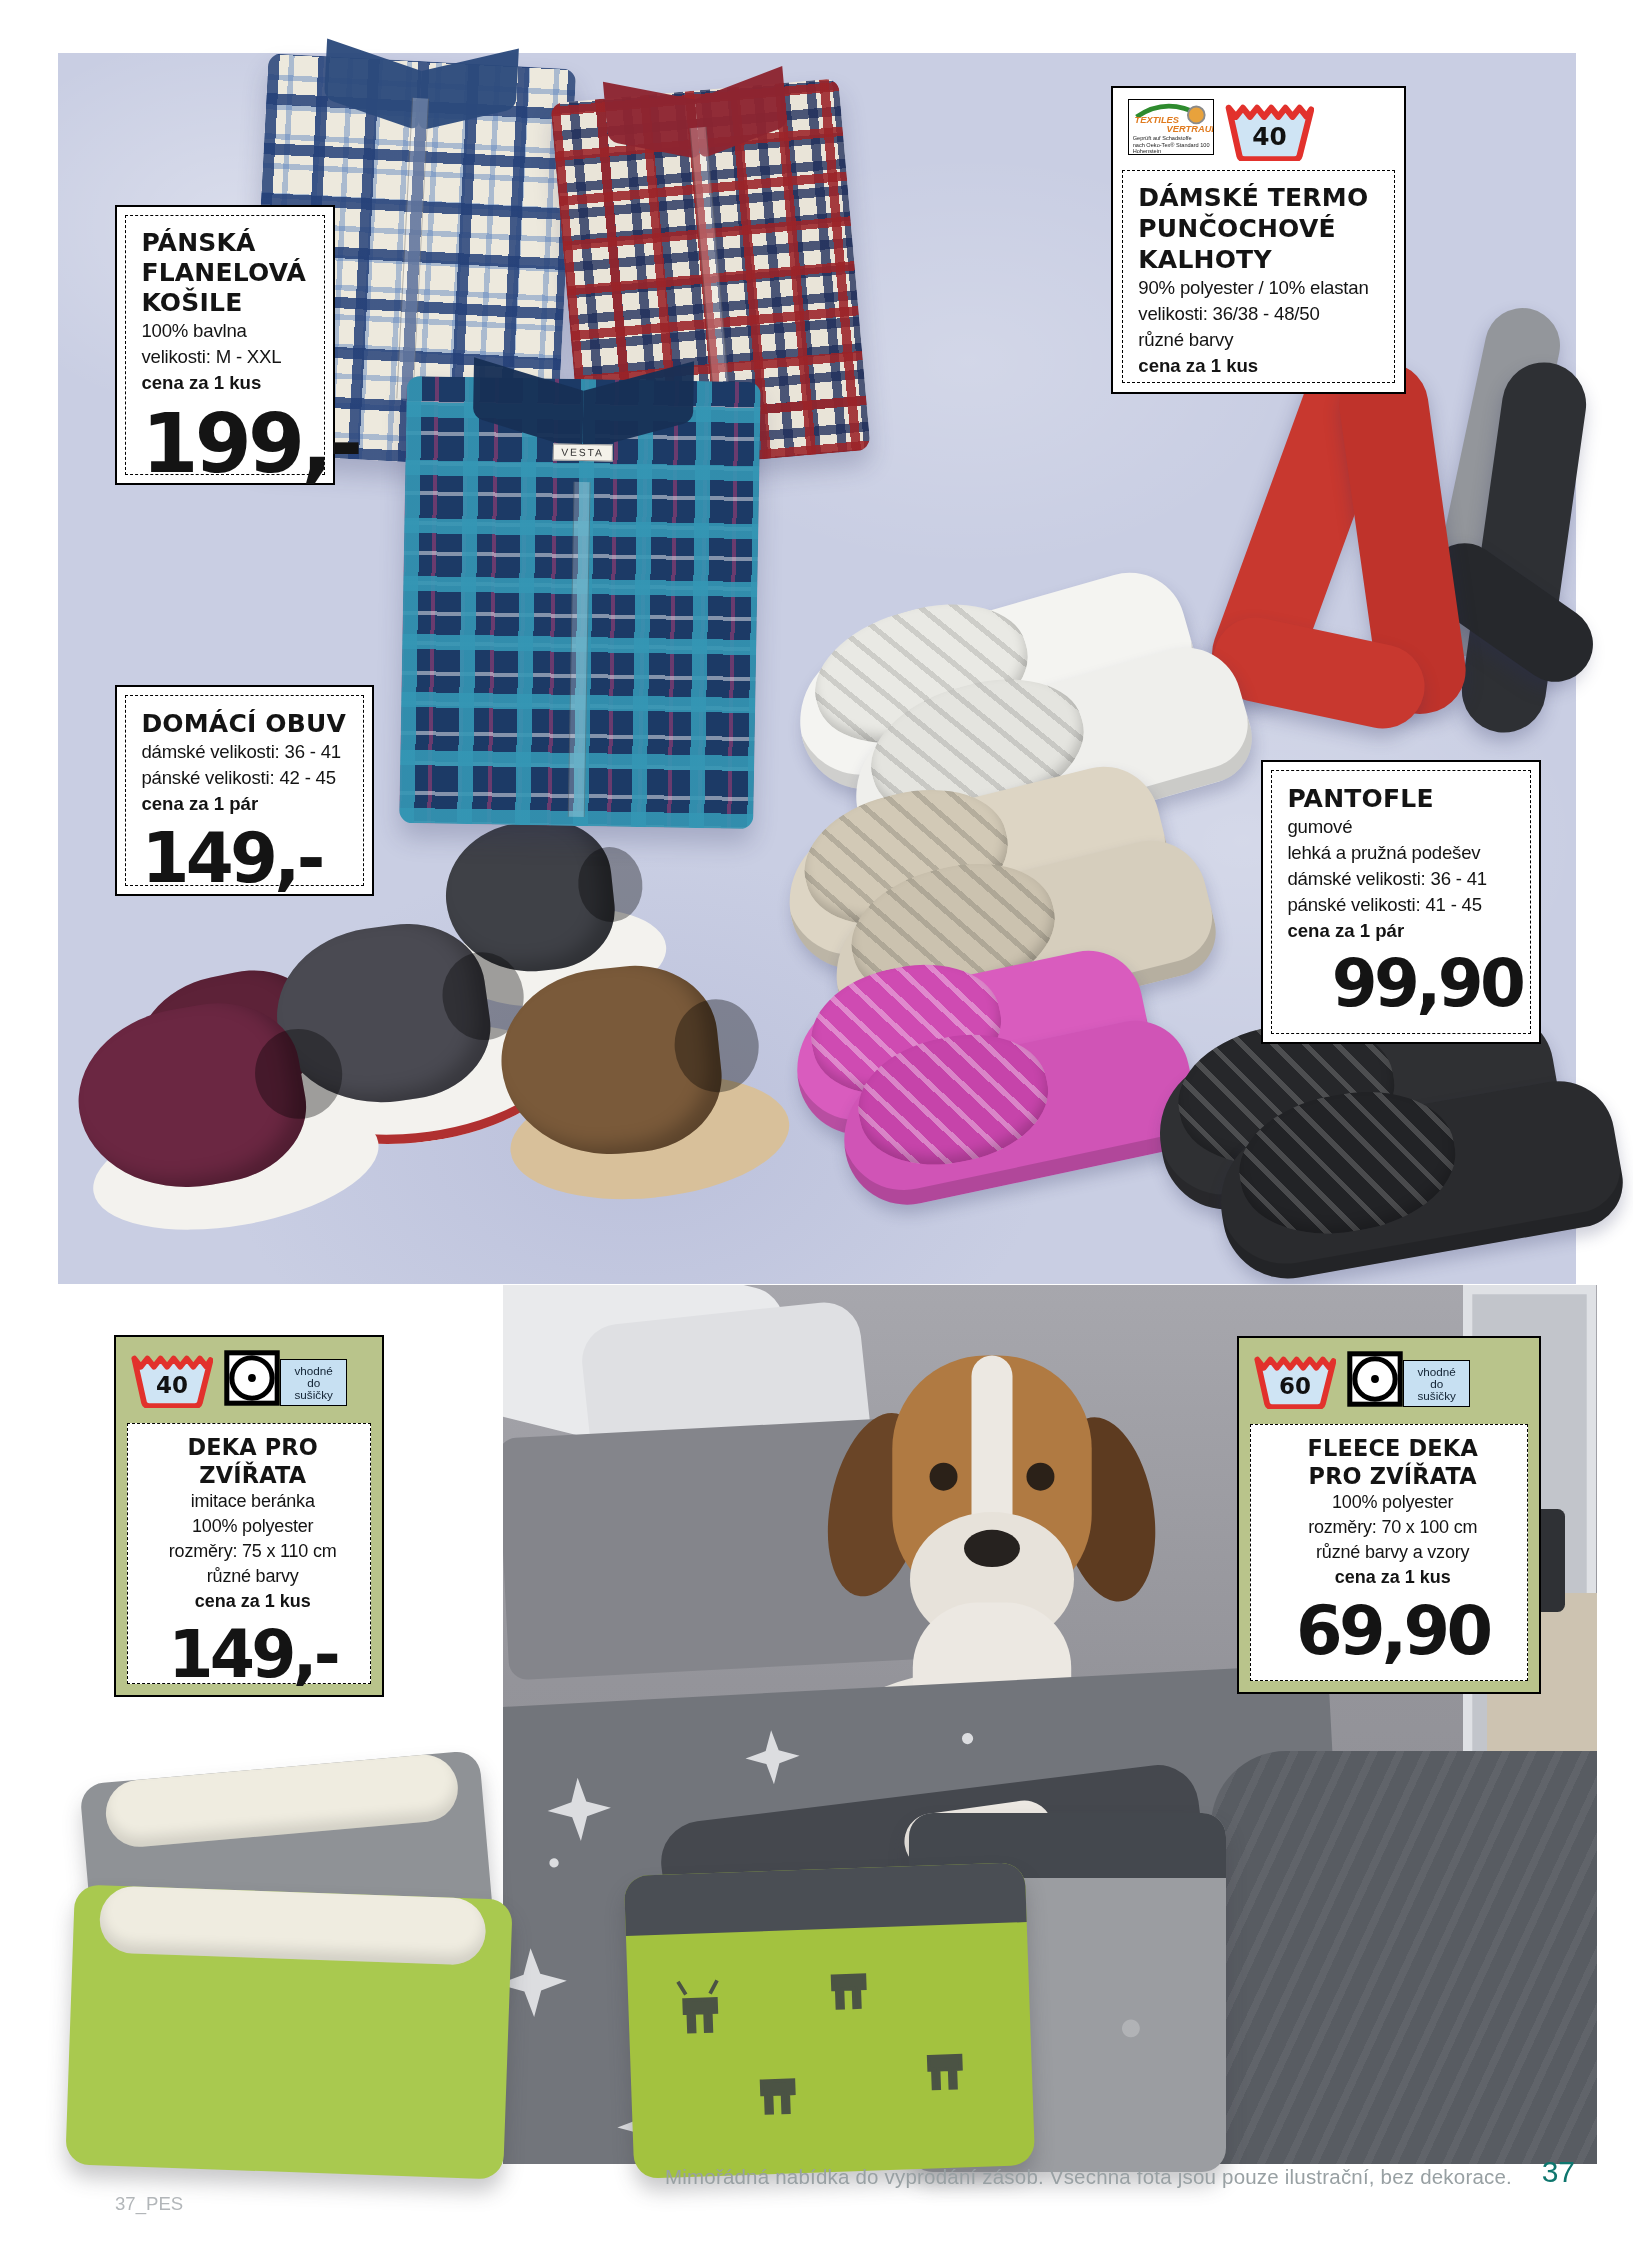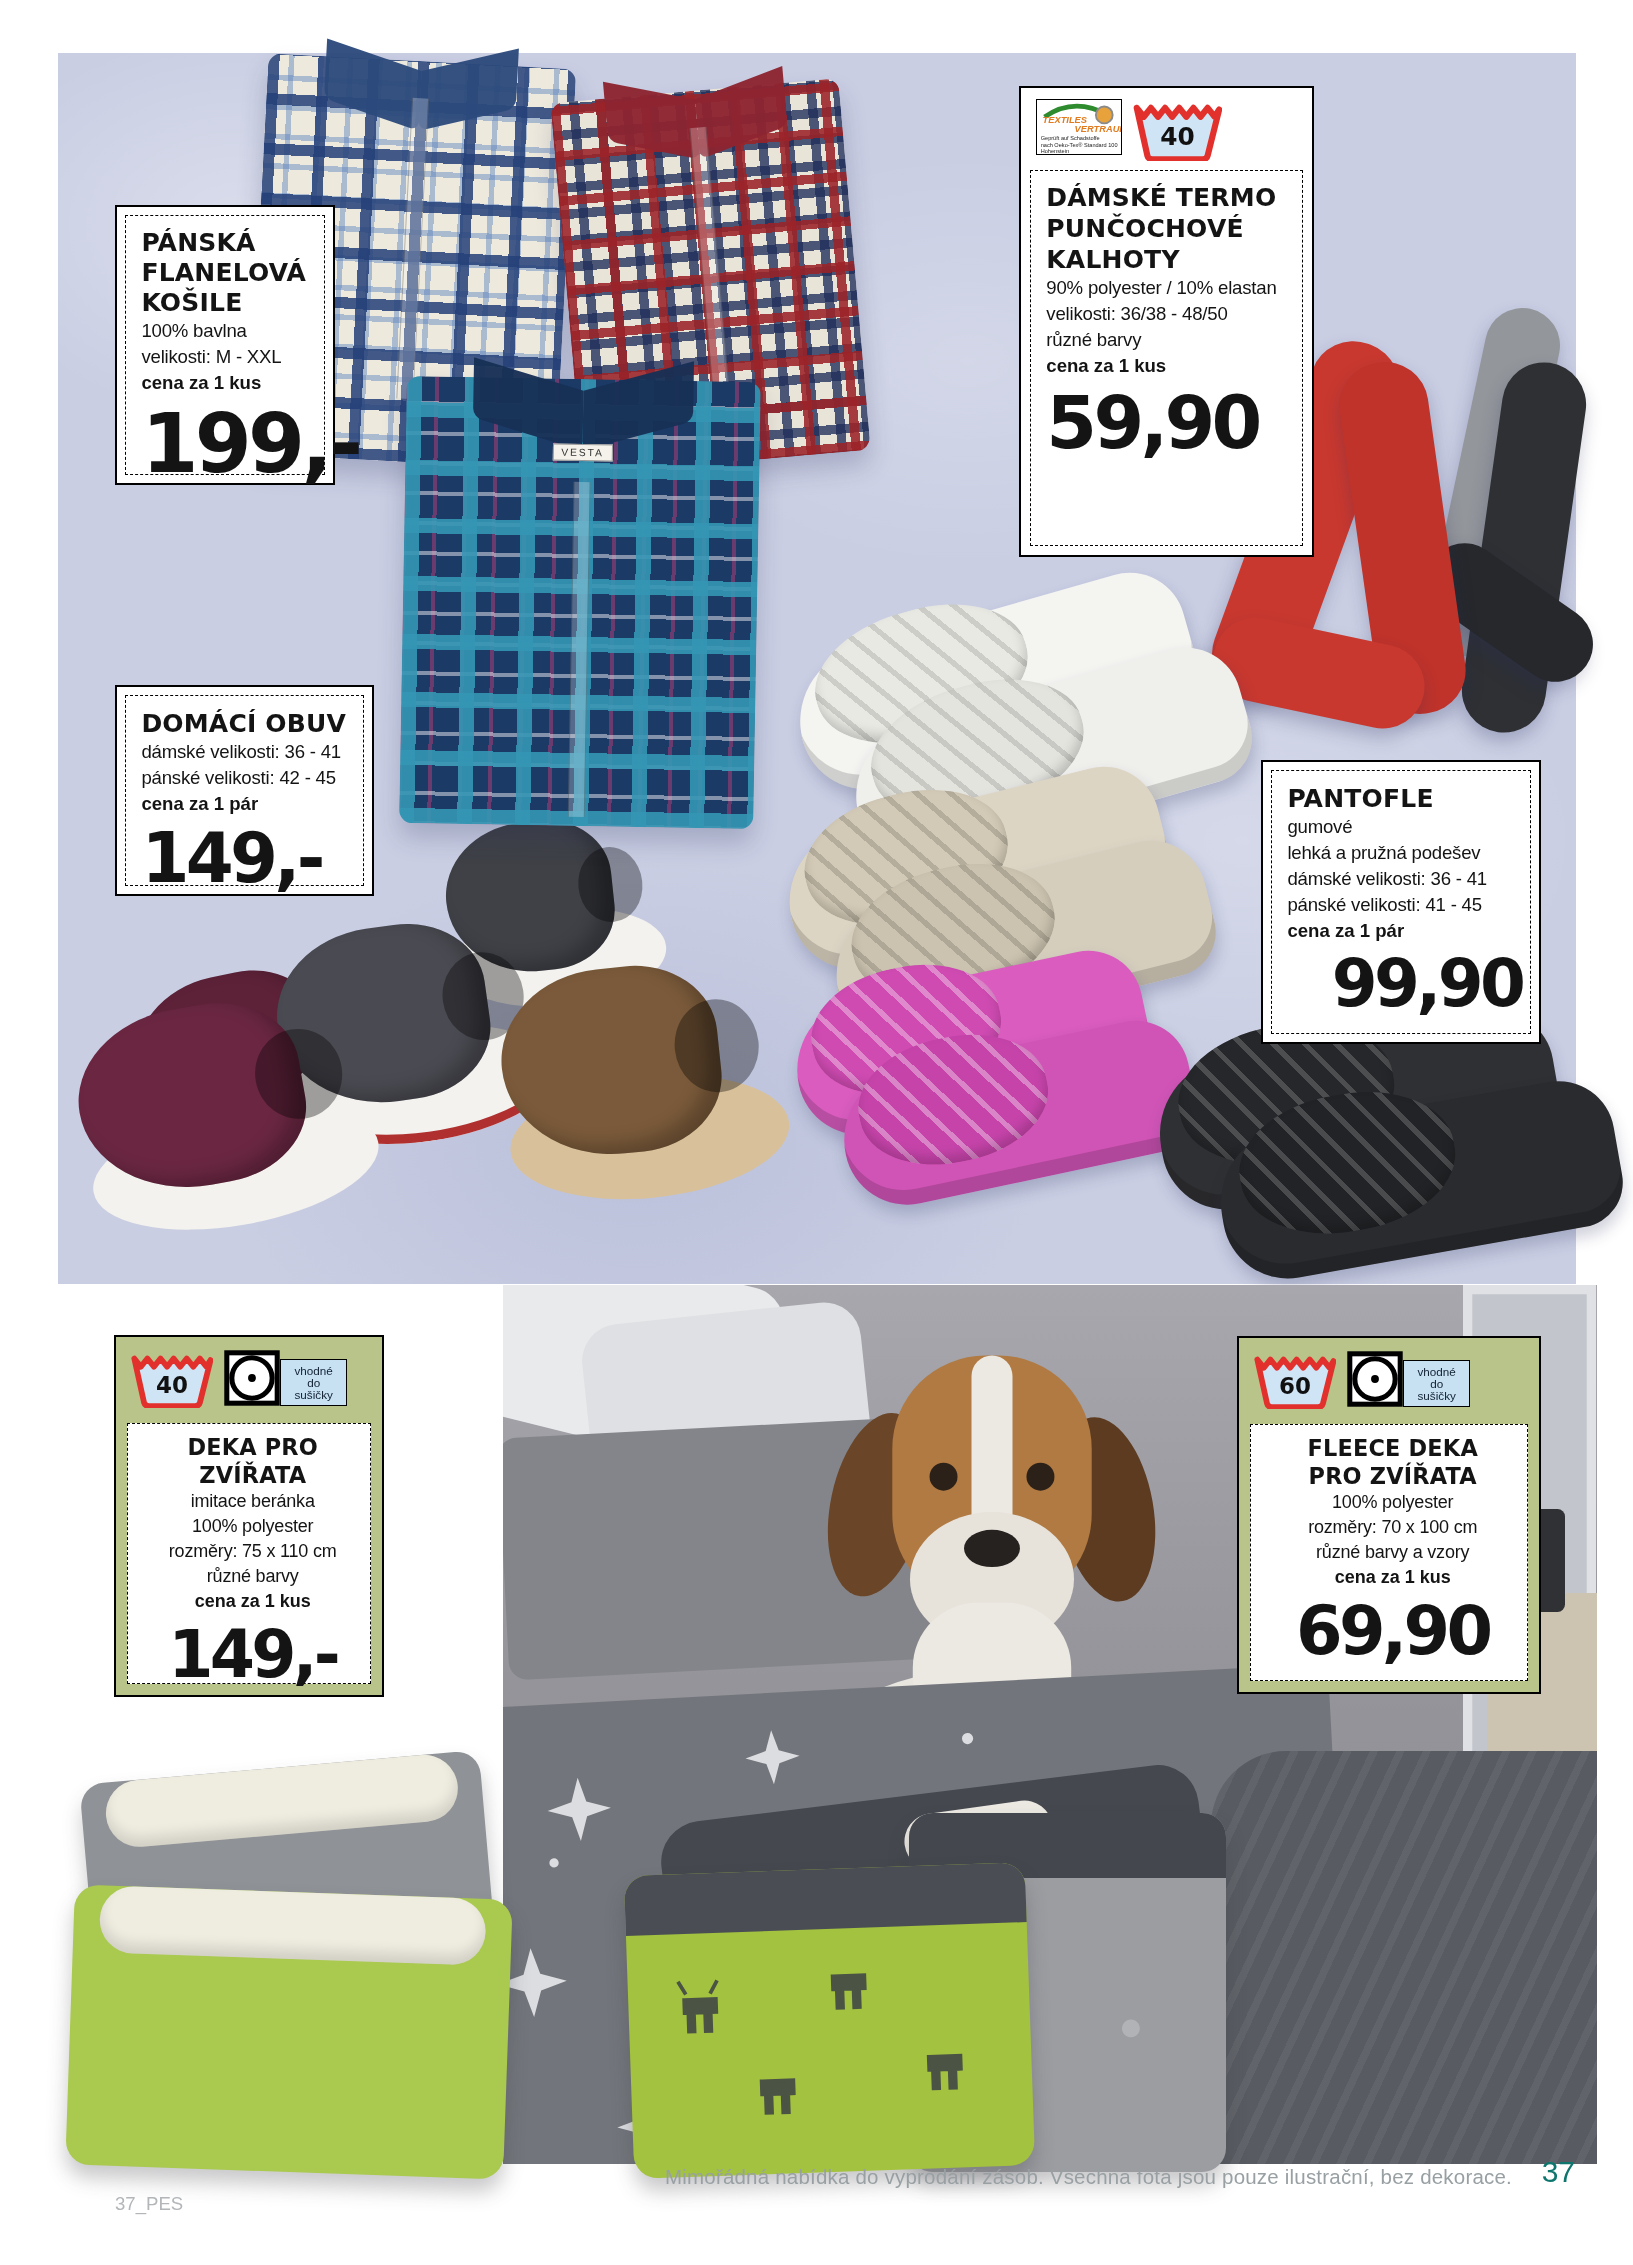--- a/index.html
+++ b/index.html
@@ -210,21 +210,21 @@
         <div>FLANELOVÁ</div>
         <div>KOŠILE</div>
       </div>
       <div class="pb-detail">100% bavlna</div>
       <div class="pb-detail">velikosti: M - XXL</div>
       <div class="pb-pricelabel">cena za 1 kus</div>
       <div class="pb-price" style="font-size:82px;">199,-</div>
     </div>
   </div>
 
-  <div class="pricebox" style="left:1019px;top:86px;width:295px;height:471px;">
+  <div class="pricebox" style="left:1111px;top:86px;width:295px;height:308px;">
     <div style="position:absolute;left:15px;top:11.2px;display:flex;gap:11.2px;align-items:flex-start;">
       <div class="oeko">
         <svg width="86" height="56" viewBox="0 0 92 60" style="position:absolute;left:0;top:0;">
           <path d="M8 18 Q40 -4 76 16" fill="none" stroke="#2e8b2e" stroke-width="5"></path>
           <circle cx="72" cy="16" r="9" fill="#e8a23c" stroke="#8a8a8a" stroke-width="2"></circle>
         </svg>
         <div class="t1">TEXTILES</div>
         <div class="t2">VERTRAUEN</div>
         <div class="s1">Geprüft auf Schadstoffe</div>
         <div class="s2">nach Oeko-Tex® Standard 100</div>
@@ -238,21 +238,20 @@
     <div style="position:absolute;left:9.3px;right:9.3px;top:82px;bottom:9.3px;border:1.9px dashed #000;box-sizing:border-box;padding:11.2px 5.6px 0 15px;">
       <div class="pb-title">
         <div>DÁMSKÉ TERMO</div>
         <div>PUNČOCHOVÉ</div>
         <div>KALHOTY</div>
       </div>
       <div class="pb-detail">90% polyester / 10% elastan</div>
       <div class="pb-detail">velikosti: 36/38 - 48/50</div>
       <div class="pb-detail">různé barvy</div>
       <div class="pb-pricelabel">cena za 1 kus</div>
-      <div class="pb-price" style="font-size:73px;">59,90</div>
     </div>
   </div>
 
   <div class="pricebox" style="left:115px;top:685px;width:259px;height:211px;">
     <div class="pb-inner">
       <div class="pb-title">
         <div>DOMÁCÍ OBUV</div>
       </div>
       <div class="pb-detail">dámské velikosti: 36 - 41</div>
       <div class="pb-detail">pánské velikosti: 42 - 45</div>

